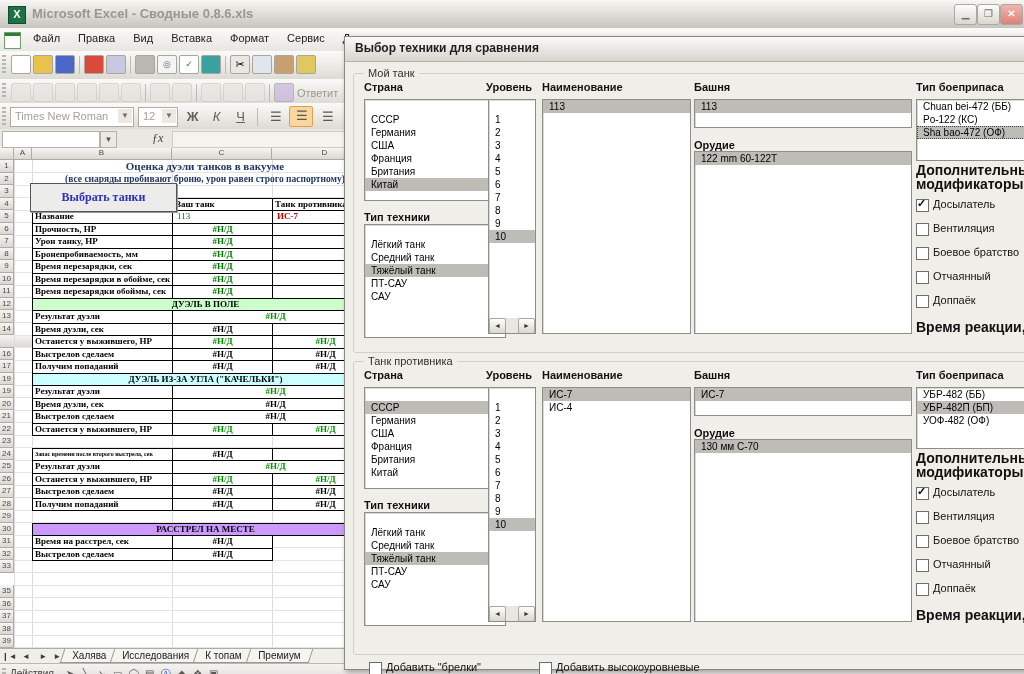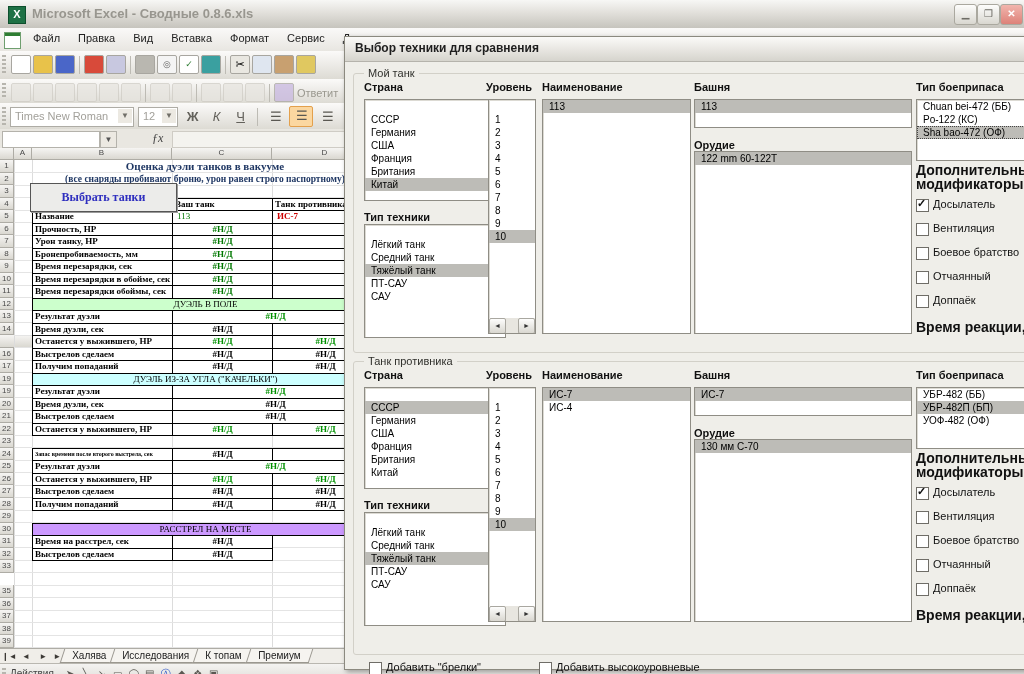--- a/index.html
+++ b/index.html
@@ -62,21 +62,21 @@
     border-bottom:1px solid #aeaca5;color:#4a4a4a;font-family:"Liberation Sans",sans-serif;
     font-size:8px;text-align:center;}
   .gline-v{background:#dcdcdc;width:1px;}
   .gline-h{background:#e4e4e4;height:1px;}
   .cell{position:absolute;border:1px solid #000;box-sizing:border-box;background:#fff;
     font-size:9px;line-height:11px;overflow:hidden;white-space:nowrap;}
   .cell-b{font-weight:bold;padding-left:2px;}
   .cell-center{text-align:center;}
   .cell-right{text-align:right;padding-right:3px;}
   .sectionrow{position:absolute;border:1px solid #000;box-sizing:border-box;text-align:center;
-    font-weight:normal;font-size:9px;line-height:11px;}
+    font-weight:bold;font-size:9px;line-height:11px;}
   .titleline{position:absolute;text-align:center;font-weight:bold;color:#203864;}
   .c-green{color:#007800;}
   .c-boldgreen{color:#009000;font-weight:bold;}
   .c-red{color:#ff4040;}
   .c-redbold{color:#cc0000;font-weight:bold;}
   #select-btn{position:absolute;left:30px;top:184px;width:145px;height:27px;background:#ececea;
     border:1px solid #555;box-shadow:1px 1px 0 #999;color:#2f2fbf;font-weight:bold;font-size:12px;
     text-align:center;line-height:26px;font-family:"Liberation Serif",serif;}
   .smalllabel{font-size:6px;line-height:11px;}
   

